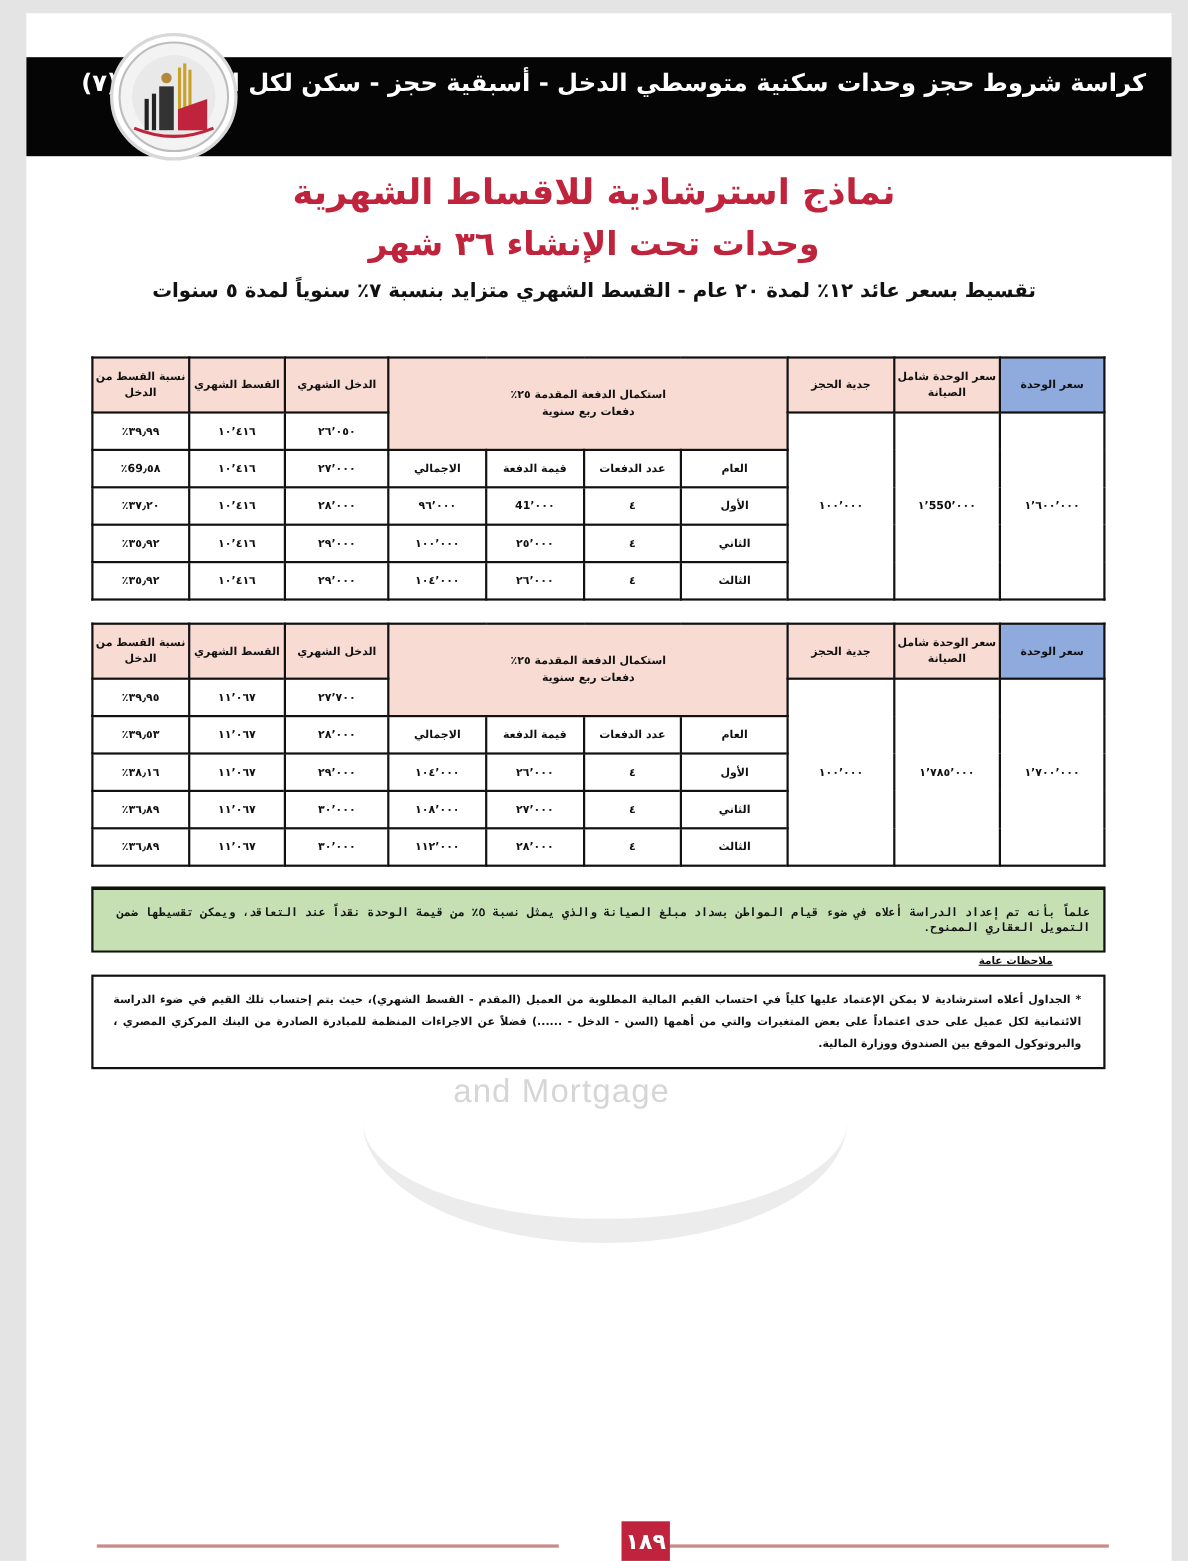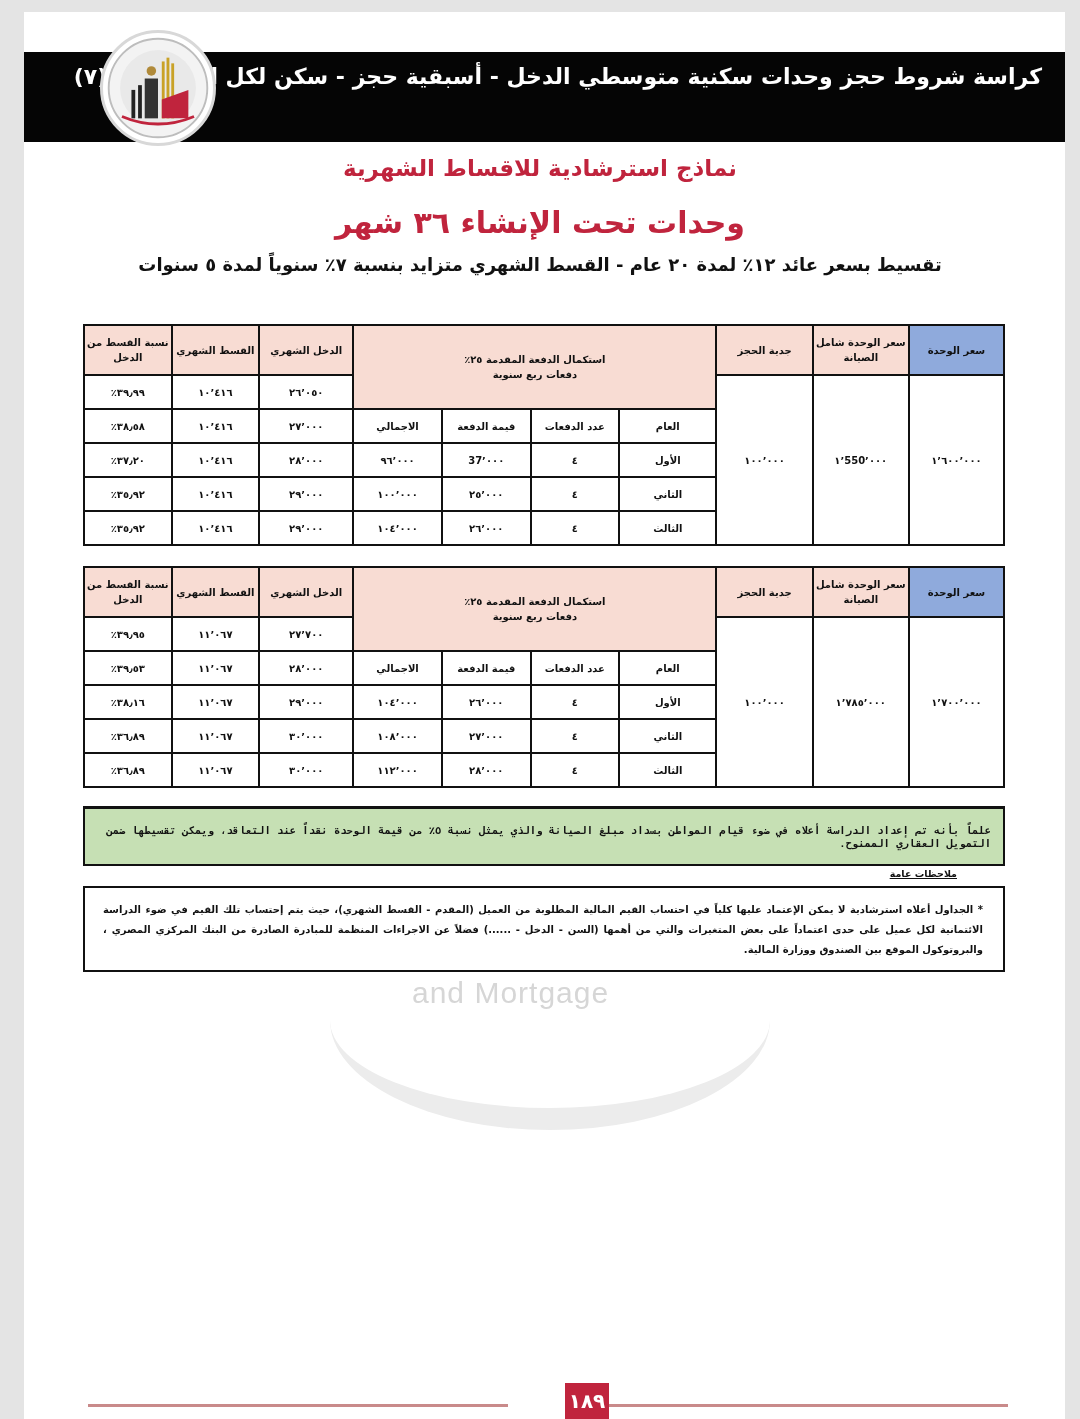--- a/index.html
+++ b/index.html
@@ -20,21 +20,21 @@
   .logo {
     position:absolute; left:100px; top:30px; width:116px; height:116px; border-radius:50%;
     background:#fff; border:3px solid #d8d8d8; box-sizing:border-box; overflow:hidden;
   }
   .logo svg { width:100%; height:100%; display:block; }
 
   .title1, .title2 {
     position:absolute; left:0; width:1080px; text-align:center; color:#c0243d; font-weight:bold;
     direction:rtl;
   }
-  .title1 { top:155px; font-size:23px; }
+  .title1 { top:155px; font-size:32px; }
   .title2 { top:205px; font-size:30px; }
   .subtitle {
     position:absolute; left:0; width:1080px; top:254px; text-align:center; color:#111;
     font-size:18px; font-weight:bold; direction:rtl;
   }
 
   table.plan {
     position:absolute; left:83px; width:922px; border-collapse:collapse; direction:rtl;
     table-layout:fixed;
   }
@@ -140,26 +140,26 @@
     <td>١٠٬٤١٦</td>
     <td>٣٩٫٩٩٪</td>
   </tr>
   <tr style="height:34px">
     <td>العام</td>
     <td>عدد الدفعات</td>
     <td>قيمة الدفعة</td>
     <td>الاجمالي</td>
     <td>٢٧٬٠٠٠</td>
     <td>١٠٬٤١٦</td>
-    <td>٣٨٫٥٨٪</td>
+    <td>69٫٥٨٪</td>
   </tr>
   <tr style="height:34px">
     <td>الأول</td>
     <td>٤</td>
-    <td>37٬٠٠٠</td>
+    <td>41٬٠٠٠</td>
     <td>٩٦٬٠٠٠</td>
     <td>٢٨٬٠٠٠</td>
     <td>١٠٬٤١٦</td>
     <td>٣٧٫٢٠٪</td>
   </tr>
   <tr style="height:34px">
     <td>الثاني</td>
     <td>٤</td>
     <td>٢٥٬٠٠٠</td>
     <td>١٠٠٬٠٠٠</td>

